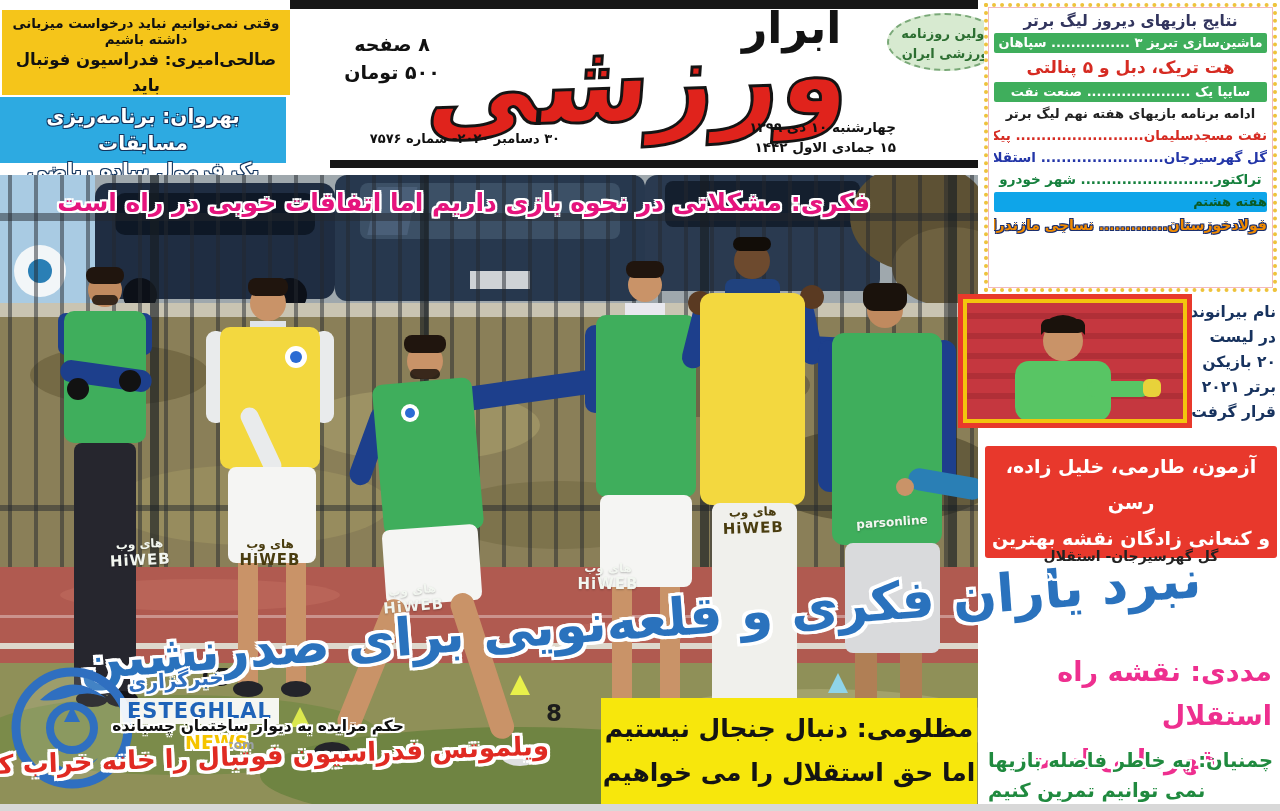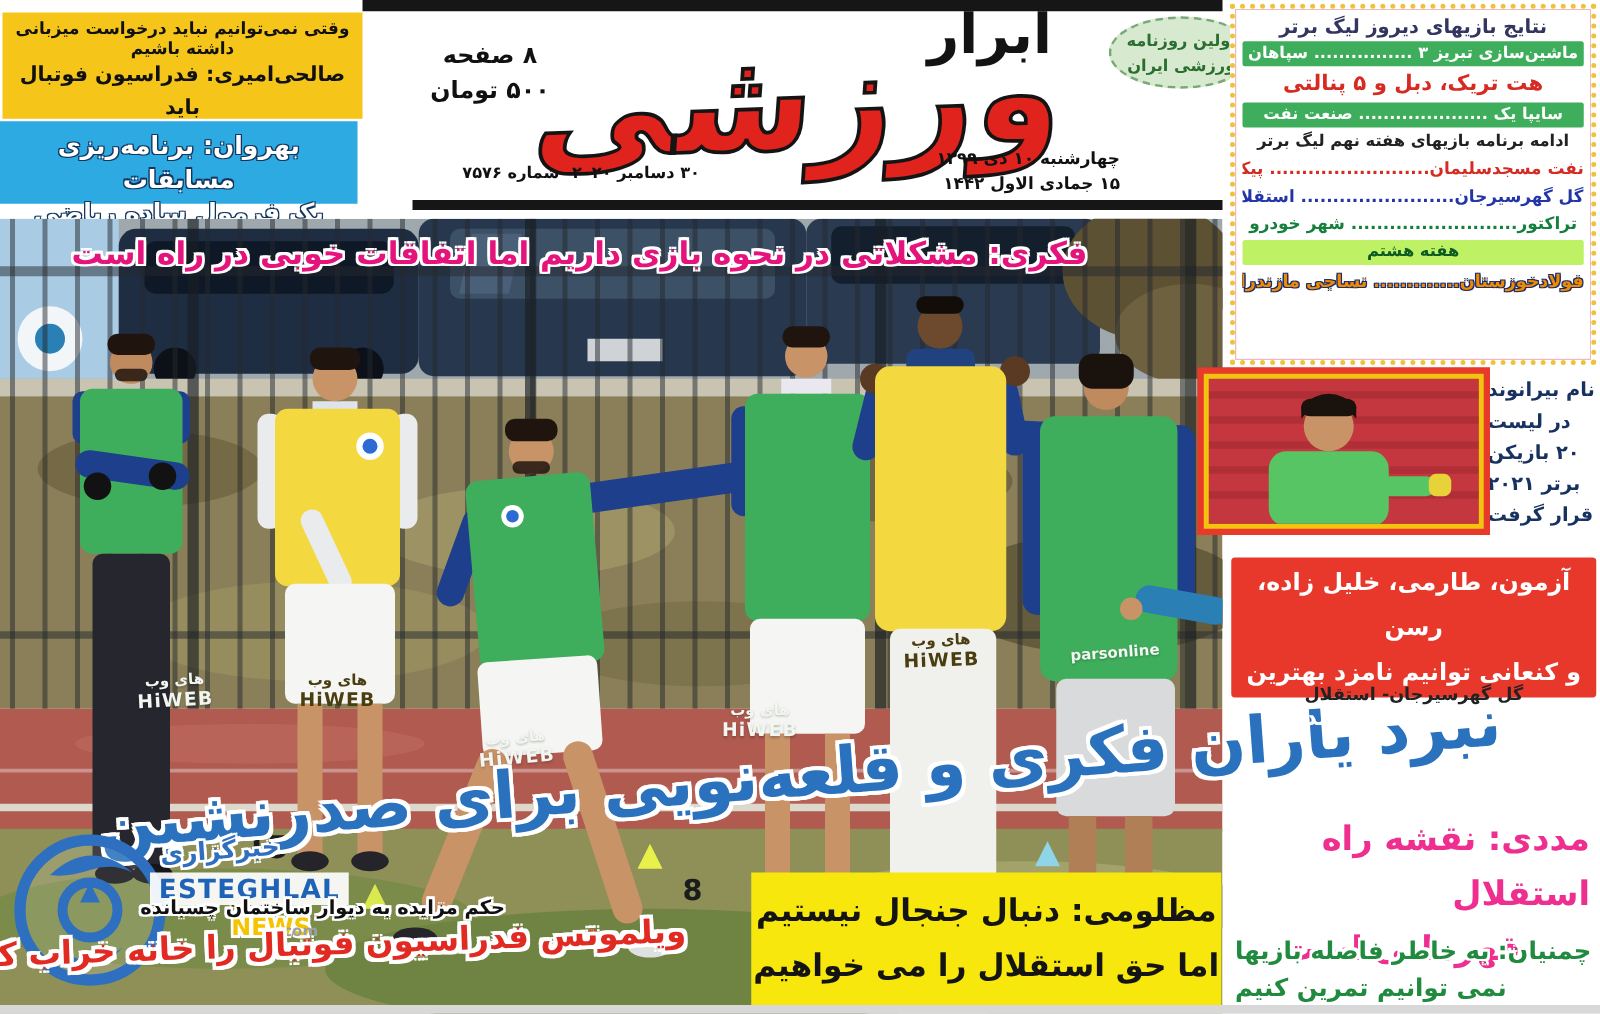--- a/index.html
+++ b/index.html
@@ -29,35 +29,35 @@
   #date-miladi{left:330px;top:131px;width:230px;font-size:13px;font-weight:bold;color:#111;}
   
   #results{left:984px;top:3px;width:293px;height:289px;background:#fff;border:4px dotted #eec33c;box-shadow:inset 0 0 0 1px #f2b9c0;padding:4px 6px;}
   #results .title{font-size:15.5px;font-weight:bold;color:#32355e;margin:1px 0 3px;}
   #results .gbar{background:#3fae5c;color:#fff;font-size:13px;font-weight:bold;height:20px;line-height:20px;border-radius:2px;margin:2px 0;}
   #results .note1{color:#d62b22;font-size:17px;font-weight:bold;line-height:25px;}
   #results .note2{color:#1b2f6e;font-size:16px;font-weight:bold;line-height:24px;}
   #results .sub{color:#222;font-size:13px;font-weight:bold;line-height:20px;}
   #results .fx{font-size:13.5px;font-weight:bold;line-height:22px;white-space:nowrap;overflow:hidden;}
   #results .f1{color:#d62b22;} #results .f2{color:#2336a8;} #results .f3{color:#15803d;}
-  #results .week{background:#bef264;color:#0c5a23;font-size:13px;font-weight:bold;height:20px;line-height:20px;border-radius:2px;margin:2px 0;}
+  #results .week{background:#0ea5e9;color:#0c5a23;font-size:13px;font-weight:bold;height:20px;line-height:20px;border-radius:2px;margin:2px 0;text-align:right;}
   #results .f4{color:#f08a00;font-size:14px;font-weight:bold;line-height:23px;text-shadow:-1px -1px 0 #1b2f6e,1px -1px 0 #1b2f6e,-1px 1px 0 #1b2f6e,1px 1px 0 #1b2f6e;white-space:nowrap;overflow:hidden;}
   
   #photo{left:0;top:175px;width:978px;height:636px;}
   .biblabel{position:absolute;text-align:center;font-weight:bold;line-height:1.15;pointer-events:none;}
   .biblabel .fa{display:block;font-size:12px;}
   .biblabel .en{display:block;font-size:15px;letter-spacing:1px;}
   .bib-white{color:#f2f6f0;text-shadow:0 1px 2px rgba(0,0,0,.25);}
   .bib-dark{color:#4a3d10;}
   .shorts-num{position:absolute;font-size:25px;font-weight:bold;color:#1c1c1c;pointer-events:none;}
   #headline-top{left:100px;top:188px;width:770px;font-size:25px;font-weight:bold;color:#e5147d;}
   #headline-main{left:-50px;top:590px;width:1380px;text-align:center;font-size:52px;font-weight:bold;color:#2a72bd;transform:rotate(-4.2deg);}
   #yellow-quote{left:601px;top:698px;width:376px;height:110px;background:#f7e70c;color:#141414;font-size:25px;font-weight:bold;line-height:44px;padding-top:9px;}
   
-  #beiran-text{left:1190px;top:300px;width:86px;text-align:left;font-size:15.5px;font-weight:bold;color:#17325e;line-height:25px;}
+  #beiran-text{left:1190px;top:300px;width:86px;text-align:right;font-size:15.5px;font-weight:bold;color:#17325e;line-height:25px;}
   #inset{left:958px;top:294px;width:234px;height:134px;border:5px solid #e8392b;background:#c5373f;padding:0;}
   #inset .inner{width:100%;height:100%;border:4px solid #f3c40e;position:relative;overflow:hidden;}
   #redbox{left:985px;top:432px;width:292px;height:112px;background:#e8382c;border-radius:3px;color:#fff;font-size:19px;font-weight:bold;line-height:36px;padding-top:2px;margin-top:14px;}
   #caption{left:985px;top:548px;width:292px;font-size:14px;font-weight:bold;color:#222;}
   #madadi{left:970px;top:650px;width:306px;text-align:right;font-size:27px;font-weight:bold;color:#ee2f8f;line-height:44px;padding-right:4px;}
   #chamanian{left:988px;top:746px;width:288px;text-align:left;font-size:19.5px;font-weight:bold;color:#208a3f;line-height:30px;}
   
   #blk-line{left:74px;top:717px;width:330px;font-size:15.5px;font-weight:bold;color:#101010;}
   #red-line{left:4px;top:740px;width:545px;text-align:center;font-size:26px;font-weight:bold;color:#e02a22;transform:rotate(-2deg);}
   #wm{left:10px;top:650px;width:300px;height:155px;pointer-events:none;}
@@ -360,21 +360,21 @@
         <rect x="176" y="76" width="18" height="18" rx="6" fill="#e8d23a"></rect>
         <circle cx="96" cy="38" r="20" fill="#c99368"></circle>
         <path d="M74 32 Q96 6 118 32 L118 22 Q96 2 74 22 Z" fill="#1a120c"></path>
         <rect x="74" y="16" width="44" height="14" rx="7" fill="#1a120c"></rect>
       </svg>
     </div>
   </div>
 
   <div class="abs rtl ctr" id="redbox">
     <div>آزمون، طارمی، خلیل زاده، رسن</div>
-    <div>و کنعانی توانیم نامزد بهترین</div>
+    <div>و کنعانی زادگان نقشه بهترین</div>
     <div>بازیکن سال آسیا شدند</div>
   </div>
   <div class="abs rtl ctr" id="caption">گل گهرسیرجان- استقلال</div>
 
   <div class="abs rtl ow2" id="madadi">
     <div>مددی: نقشه راه استقلال</div>
     <div class="ctr">قهرمانی است</div>
   </div>
   <div class="abs rtl ow2" id="chamanian">
     <div>چمنیان: به خاطر فاصله بازیها</div>

